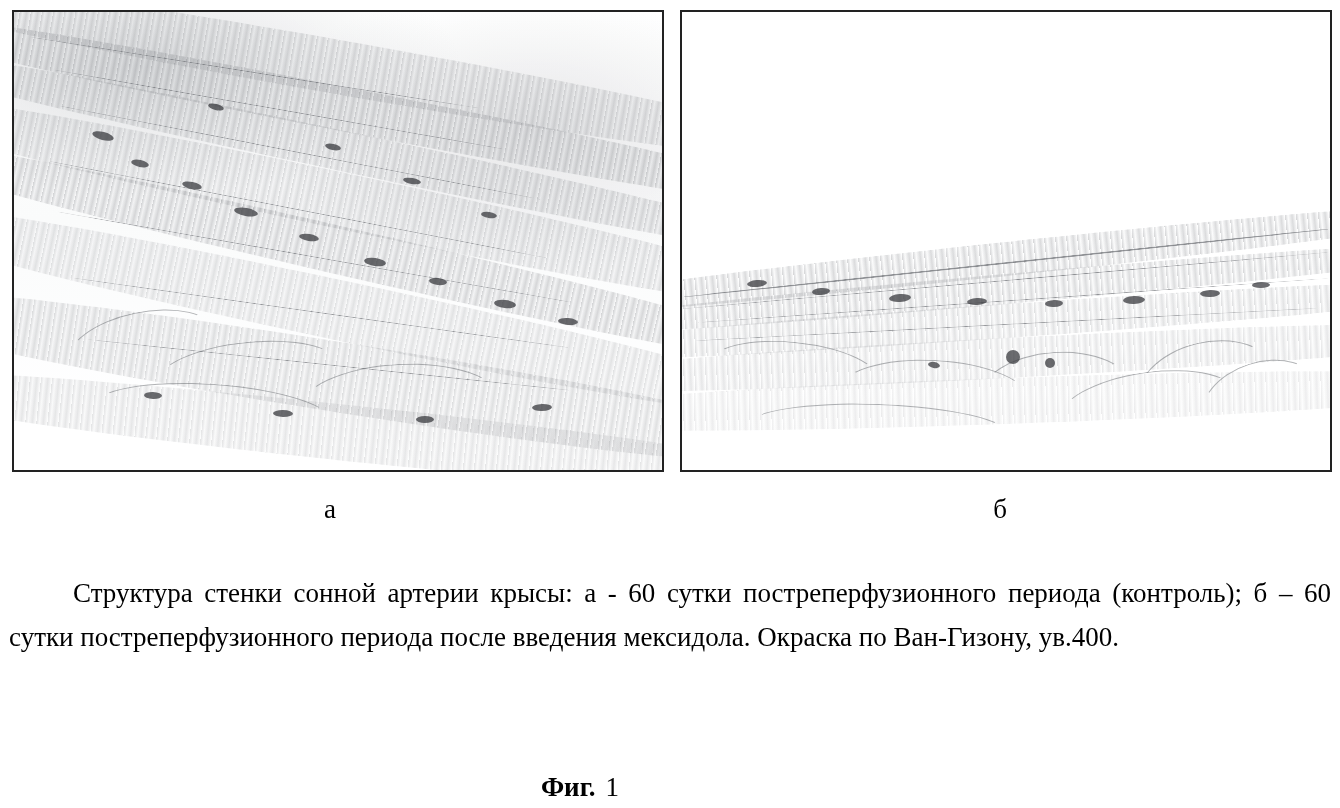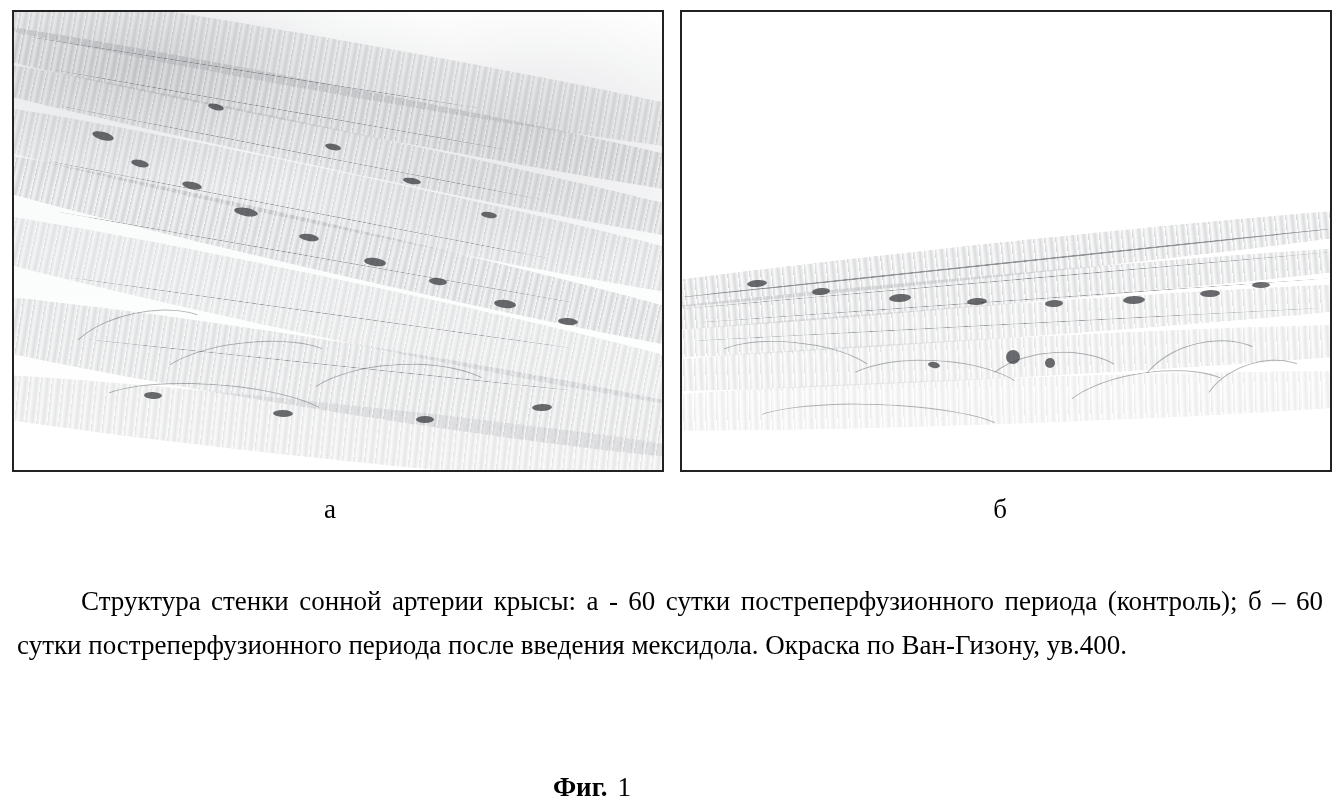--- a/index.html
+++ b/index.html
@@ -119,32 +119,31 @@
     left: 0;
     top: 562px;
     width: 1340px;
     font-size: 27px;
     line-height: 44px;
     text-align: justify;
     text-justify: inter-word;
   }
 
   .caption p {
-    margin: 17px;
+    margin: 9px;
     text-indent: 64px;
   }
 
   .fig-number {
     position: absolute;
     left: 0;
     top: 772px;
     width: 1160px;
     text-align: center;
     font-size: 27px;
-    padding-left: 12px;
   }
 
   .fig-number .lbl {
     font-weight: bold;
   }
 
   .fig-number .num {
     font-weight: normal;
     margin-left: 10px;
   }

